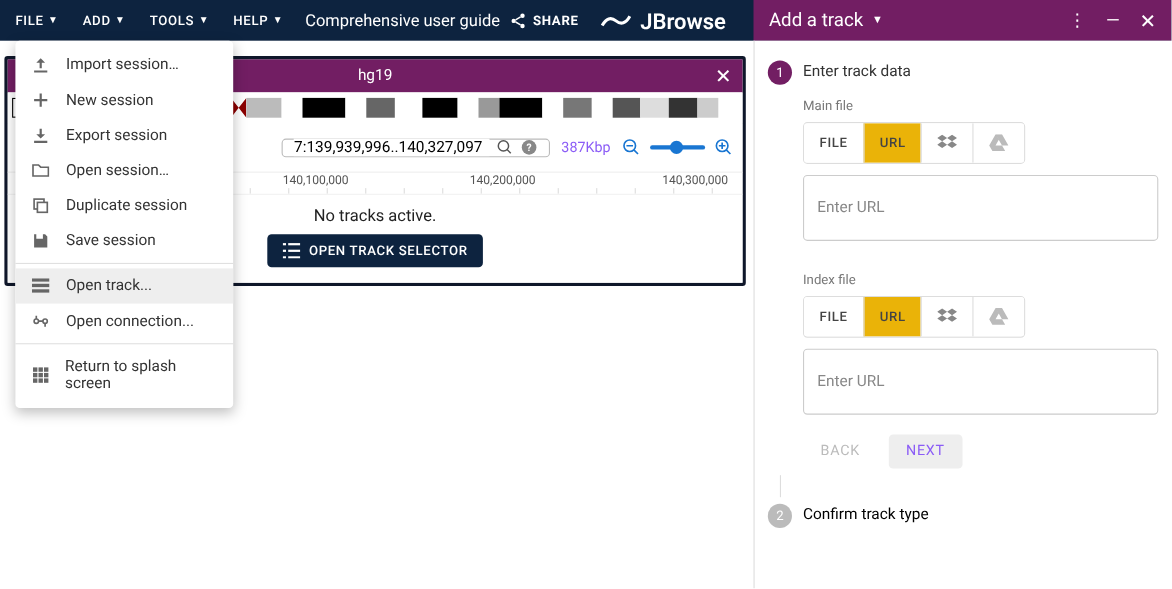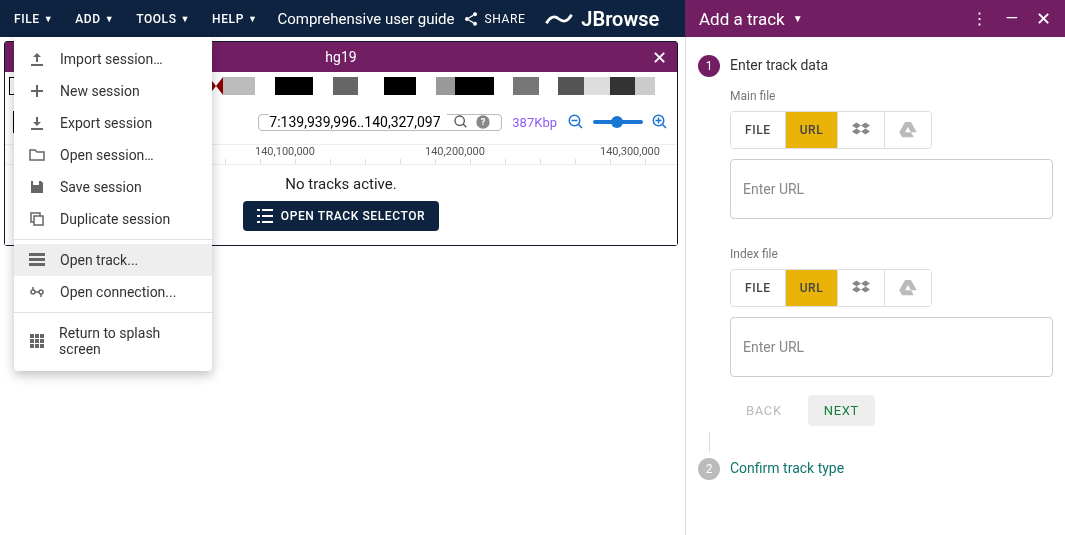--- a/index.html
+++ b/index.html
@@ -4,35 +4,35 @@
 <style>
 * { box-sizing: border-box; margin: 0; padding: 0; font-family: Roboto, Arial, sans-serif; }
 body { width: 1065px; height: 535px; overflow: hidden; position: relative; background: #fff; }
 
 
 .topbar { height: 37px; background: #0d233f; display: flex; align-items: center; position: relative; }
 .menu-group { display: flex; align-items: center; padding-left: 14px; gap: 22px; }
 .menu-item { color: #fff; font-size: 12px; font-weight: 500; letter-spacing: 0.05em; display: flex; align-items: center; gap: 4px; cursor: pointer; }
 .menu-item .arrow { font-size: 9px; }
 .guide-text { color: #fff; font-size: 15px; margin-left: 20px; }
-.share-btn { display: flex; align-items: center; gap: 6px; color: #fff; font-size: 12px; font-weight: 400; letter-spacing: 0.05em; margin-left: 8px; cursor: pointer; }
+.share-btn { display: flex; align-items: center; gap: 6px; color: #fff; font-size: 12px; font-weight: 700; letter-spacing: 0.05em; margin-left: 8px; cursor: pointer; }
 .brand { display: flex; align-items: center; gap: 8px; margin-left: 20px; }
 .brand-logo { width: 28px; height: 20px; }
 .brand-text { color: #fff; font-size: 20px; font-weight: 600; }
 
 .right-bar { position: absolute; right: 0; top: 0; height: 37px; width: 380px; background: #721e63; display: flex; align-items: center; padding: 0 14px; }
 .right-bar-title { color: #fff; font-size: 17px; display: flex; align-items: center; gap: 8px; }
 .right-controls { margin-left: auto; display: flex; align-items: center; gap: 18px; color: #fff; }
 .right-controls span { cursor: pointer; }
 
 
 .content { position: relative; height: 498px; }
 
 
-.genome-panel { position: absolute; left: 4px; top: 4px; width: 674px; border: 1px solid #0f172a; border-radius: 3px; }
+.genome-panel { position: absolute; left: 4px; top: 14px; width: 674px; border: 3px solid #0f172a; border-radius: 3px; }
 .genome-header { height: 30px; background: #721e63; display: flex; align-items: center; justify-content: center; position: relative; color: #fff; font-size: 14px; }
 .genome-header .menu-icon { position: absolute; left: 10px; cursor: pointer; }
 .genome-header .close-x { position: absolute; right: 10px; cursor: pointer; font-size: 18px; }
 
 .chrom-row { height: 28px; background: #fff; display: flex; align-items: center; position: relative; }
 .chrom-num { position: absolute; left: 4px; font-size: 14px; font-weight: 700; border: 1px solid #000; padding: 0 4px; background: #fff; }
 .ideogram { position: absolute; left: 24px; right: 4px; height: 18px; display: flex; align-items: center; }
 .ideo-seg { height: 18px; }
 
 .search-row { height: 44px; background: #fff; display: flex; align-items: center; padding: 0 8px; gap: 10px; }
@@ -61,40 +61,40 @@
 .dd-divider { height: 1px; background: #e0e0e0; margin: 4px 0; }
 
 
 .drawer { position: absolute; right: 0; top: 0; bottom: 0; width: 380px; border-left: 1px solid #ddd; background: #fff; padding: 18px 12px; overflow: auto; }
 .step { display: flex; gap: 10px; }
 .step-num { width: 22px; height: 22px; border-radius: 50%; display: flex; align-items: center; justify-content: center; font-size: 12px; color: #fff; flex-shrink: 0; }
 .step-num.active { background: #721e63; }
 .step-num.inactive { background: #bbb; }
 .step-body { flex: 1; }
 .step-title { font-size: 14px; color: #333; margin-top: 2px; }
-.step-title.muted { color: #0f766e; }
+.step-title.muted { color: #000000; }
 
 .section-label { font-size: 12px; color: #777; margin: 16px 0 8px 0; }
 
 .tab-group { display: inline-flex; border: 1px solid #ddd; border-radius: 4px; overflow: hidden; }
 .tab-btn { padding: 10px 14px; font-size: 12px; font-weight: 500; letter-spacing: 0.05em; color: #444; background: #fff; border: none; cursor: pointer; display: flex; align-items: center; }
 .tab-btn.selected { background: #eab308; }
 .tab-btn + .tab-btn { border-left: 1px solid #ddd; }
 
 .url-input { width: 100%; border: 1px solid #ccc; border-radius: 4px; padding: 21px 12px; font-size: 14px; margin-top: 10px; outline: none; }
 .url-input::placeholder { color: #888; }
 
 .helper-text { font-size: 11.5px; color: #888; margin-top: 10px; line-height: 1.4; }
 
 .step-line { width: 1px; background: #ddd; margin: 6px 0 6px 11px; height: 20px; }
 
 .nav-btns { display: flex; gap: 10px; margin-top: 18px; }
 .nav-btn { padding: 8px 16px; font-size: 13px; font-weight: 400; border: none; border-radius: 4px; cursor: pointer; letter-spacing: 0.05em; }
 .nav-btn.back { background: transparent; color: #bbb; }
-.nav-btn.next { background: #eee; color: #15803d; }
+.nav-btn.next { background: #eee; color: #8b5cf6; }
 
 svg { display: block; }
 </style>
 </head>
 <body>
 
 <div class="topbar">
   <div class="menu-group">
     <div class="menu-item">
         <span>FILE</span>
@@ -351,34 +351,34 @@
   <div class="dd-item">
     <span class="dd-icon">
         <svg width="16" height="14" viewBox="0 0 16 14" fill="none" stroke="#666" stroke-width="1.5">
           <path d="M1 2h5l2 2h7v8H1z"></path>
         </svg>
       </span>
     <span>Open session…</span>
   </div>
   <div class="dd-item">
     <span class="dd-icon">
-        <svg width="16" height="16" viewBox="0 0 16 16" fill="#666">
-          <path d="M2 2h10l2 2v10H2zM4 2v4h6V2zM5 9h6v5H5z" fill="#666"></path>
-        </svg>
-      </span>
-    <span>Save session</span>
-  </div>
-  <div class="dd-item">
-    <span class="dd-icon">
         <svg width="16" height="16" viewBox="0 0 16 16" fill="none" stroke="#666" stroke-width="1.5">
           <rect x="2" y="2" width="9" height="9"></rect>
           <rect x="5" y="5" width="9" height="9" fill="#fff"></rect>
         </svg>
       </span>
     <span>Duplicate session</span>
+  </div>
+  <div class="dd-item">
+    <span class="dd-icon">
+        <svg width="16" height="16" viewBox="0 0 16 16" fill="#666">
+          <path d="M2 2h10l2 2v10H2zM4 2v4h6V2zM5 9h6v5H5z" fill="#666"></path>
+        </svg>
+      </span>
+    <span>Save session</span>
   </div>
   <div class="dd-divider"></div>
   <div class="dd-item hover">
     <span class="dd-icon">
         <svg width="16" height="14" viewBox="0 0 16 14" fill="#666">
           <rect y="0" width="16" height="3"></rect>
           <rect y="5" width="16" height="3"></rect>
           <rect y="10" width="16" height="3"></rect>
         </svg>
       </span>

